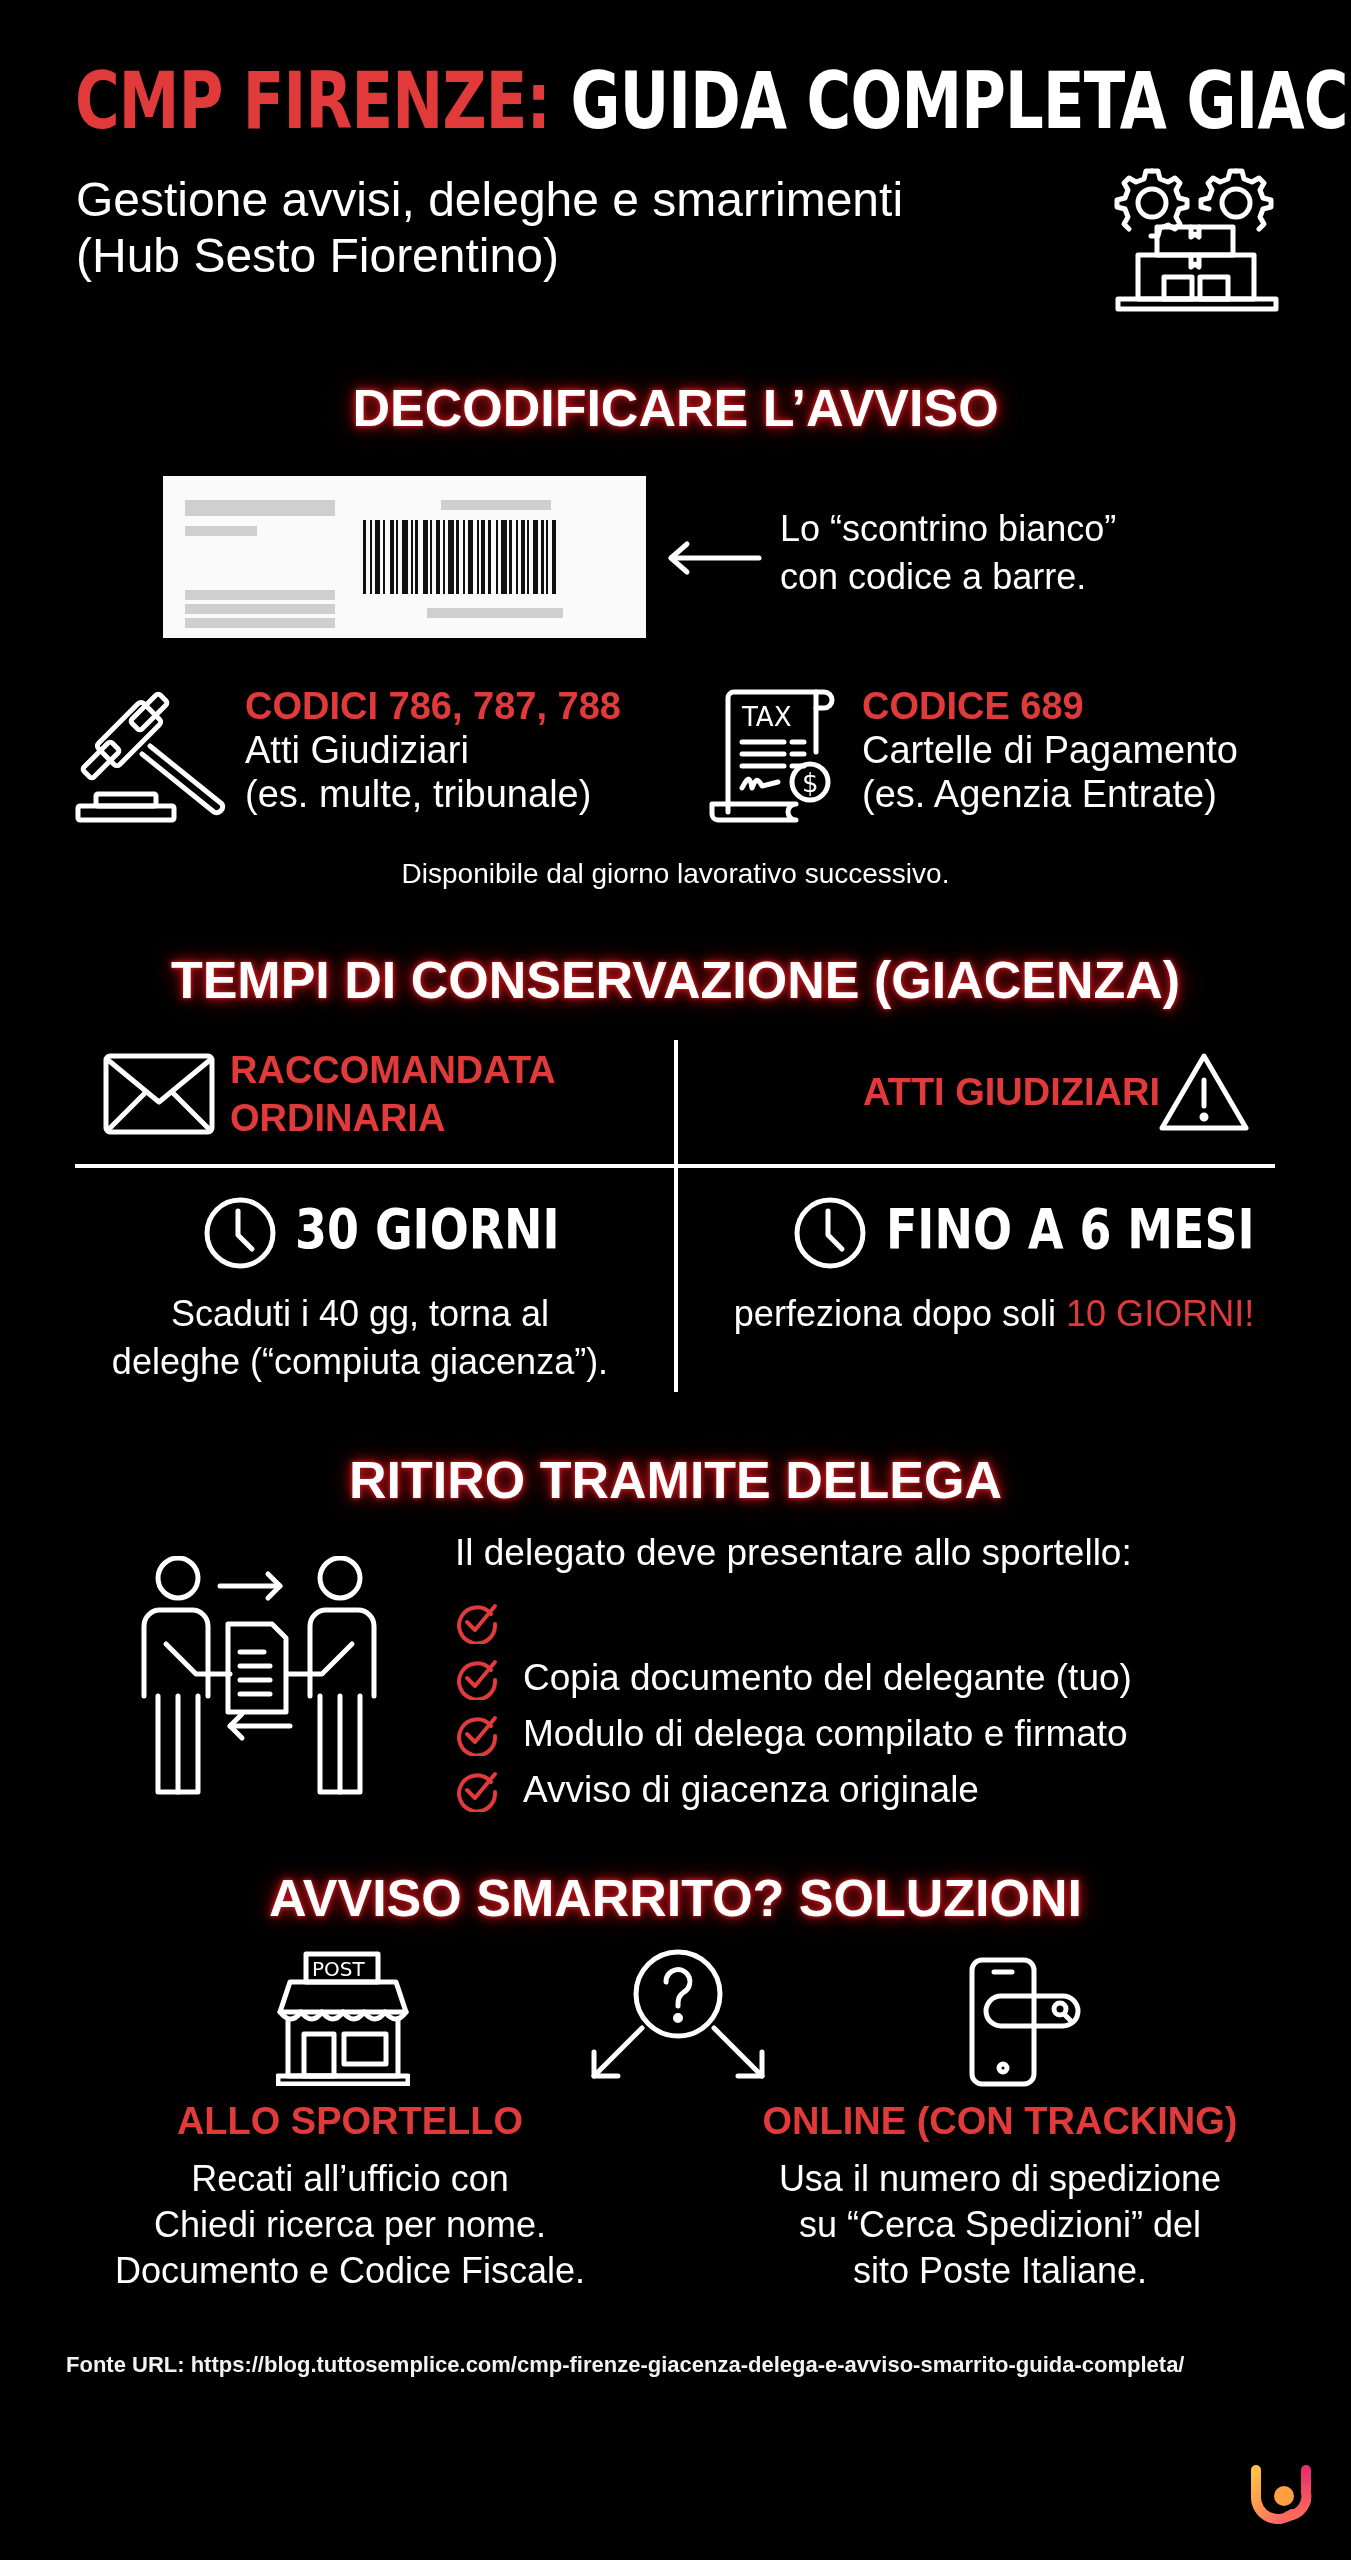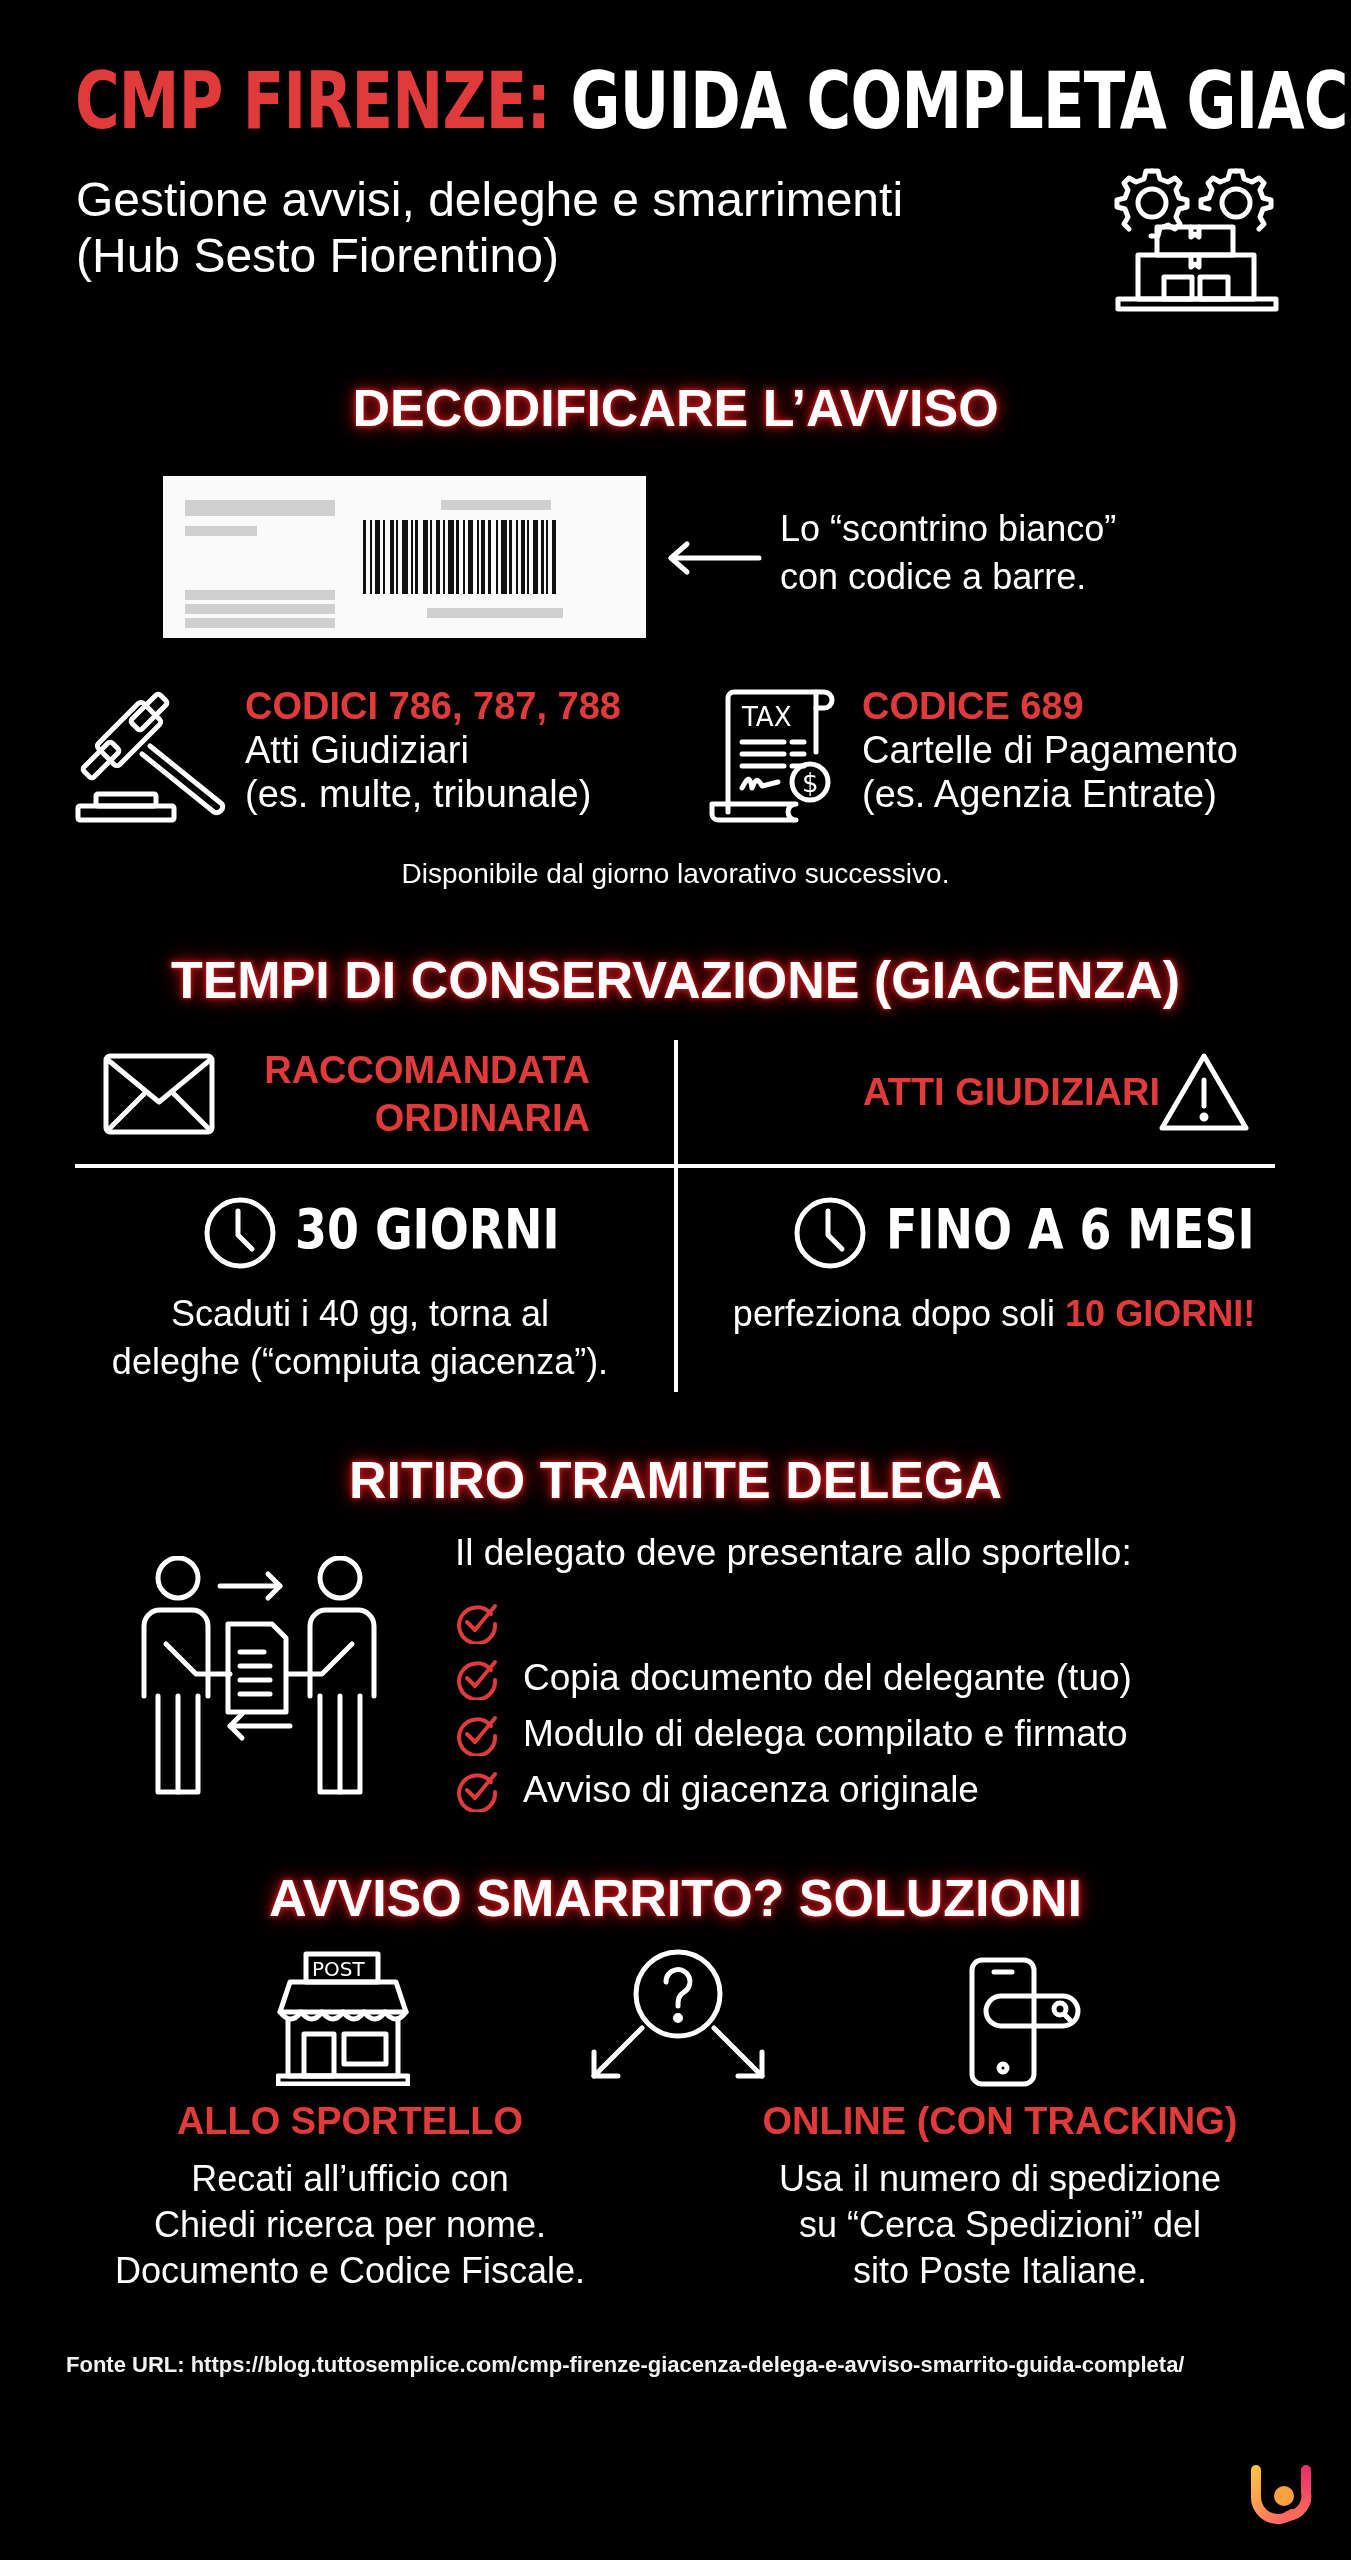--- a/index.html
+++ b/index.html
@@ -25,21 +25,21 @@
   }
   .slip .g { position: absolute; background: #cfcfcf; }
   .barcode { position: absolute; left: 200px; top: 44px; width: 256px; height: 74px; display: flex; gap: 0; }
   .barcode span { display: inline-block; height: 100%; background: #111; }
   .slip-label { left: 780px; top: 505px; font-size: 36px; line-height: 48px; }
   .code-block .h { font-size: 38px; font-weight: bold; color: #e03a3a; line-height: 44px; }
   .code-block .t { font-size: 38px; line-height: 44px; }
   .note { left: 0; width: 1351px; top: 858px; text-align: center; font-size: 28px; }
   .vline { left: 674px; top: 1040px; width: 4px; height: 352px; background: #fff; }
   .hline { left: 75px; top: 1164px; width: 1200px; height: 4px; background: #fff; }
-  .col-h { font-size: 38px; font-weight: bold; color: #e03a3a; text-align: right; line-height: 48px; }
+  .col-h { font-size: 38px; font-weight: bold; color: #e03a3a; text-align: left; line-height: 48px; }
   .big { font-size: 56px; font-weight: bold; transform: scaleX(0.82); transform-origin: left center; white-space: nowrap; font-family: "DejaVu Sans", sans-serif; }
   .desc { font-size: 36px; text-align: center; line-height: 48px; }
   .deleg-intro { left: 455px; top: 1532px; font-size: 37px; }
   .check-list { left: 455px; top: 1594px; list-style: none; margin: 0; padding: 0; }
   .check-list li { display: flex; align-items: center; height: 56px; font-size: 37px; }
   .check-list li svg { margin-right: 24px; flex: none; }
   .sol-h { font-size: 38px; font-weight: bold; color: #e03a3a; text-align: center; }
   .sol-t { font-size: 36px; text-align: center; line-height: 46px; }
   .source { left: 66px; top: 2352px; font-size: 22px; color: #f2f2f2; white-space: nowrap; font-weight: bold; }
   .ic path, .ic rect, .ic circle, .ic line, .ic polyline, .ic polygon {
@@ -194,21 +194,21 @@
   <div>Scaduti i 40 gg, torna al</div>
   <div>deleghe (“compiuta giacenza”).</div>
 </div>
 
 <svg class="abs ic" style="left:792px;top:1195px" width="76" height="76" viewBox="0 0 76 76">
   <circle cx="38" cy="38" r="33"></circle>
   <polyline points="36,16 36,40 50,54"></polyline>
 </svg>
 <div class="abs big" style="left:886px;top:1196px">FINO A 6 MESI</div>
 <div class="abs desc" style="left:694px;top:1290px;width:600px">
-  <div><span>perfeziona dopo soli </span><span class="red" style="font-weight:bold">10 GIORNI!</span></div>
+  <div><span>perfeziona dopo soli </span><span class="red" style="font-weight:normal">10 GIORNI!</span></div>
 </div>
 
 <div class="abs section-h" style="top:1450px">RITIRO TRAMITE DELEGA</div>
 
 <svg class="abs ic" style="left:140px;top:1556px" width="240" height="240" viewBox="0 0 240 240">
   <circle cx="38" cy="22" r="20"></circle>
   <circle cx="200" cy="22" r="20"></circle>
   <line x1="80" y1="30" x2="140" y2="30"></line>
     <polyline points="128,18 140,30 128,42"></polyline>
   <line x1="150" y1="170" x2="90" y2="170"></line>

